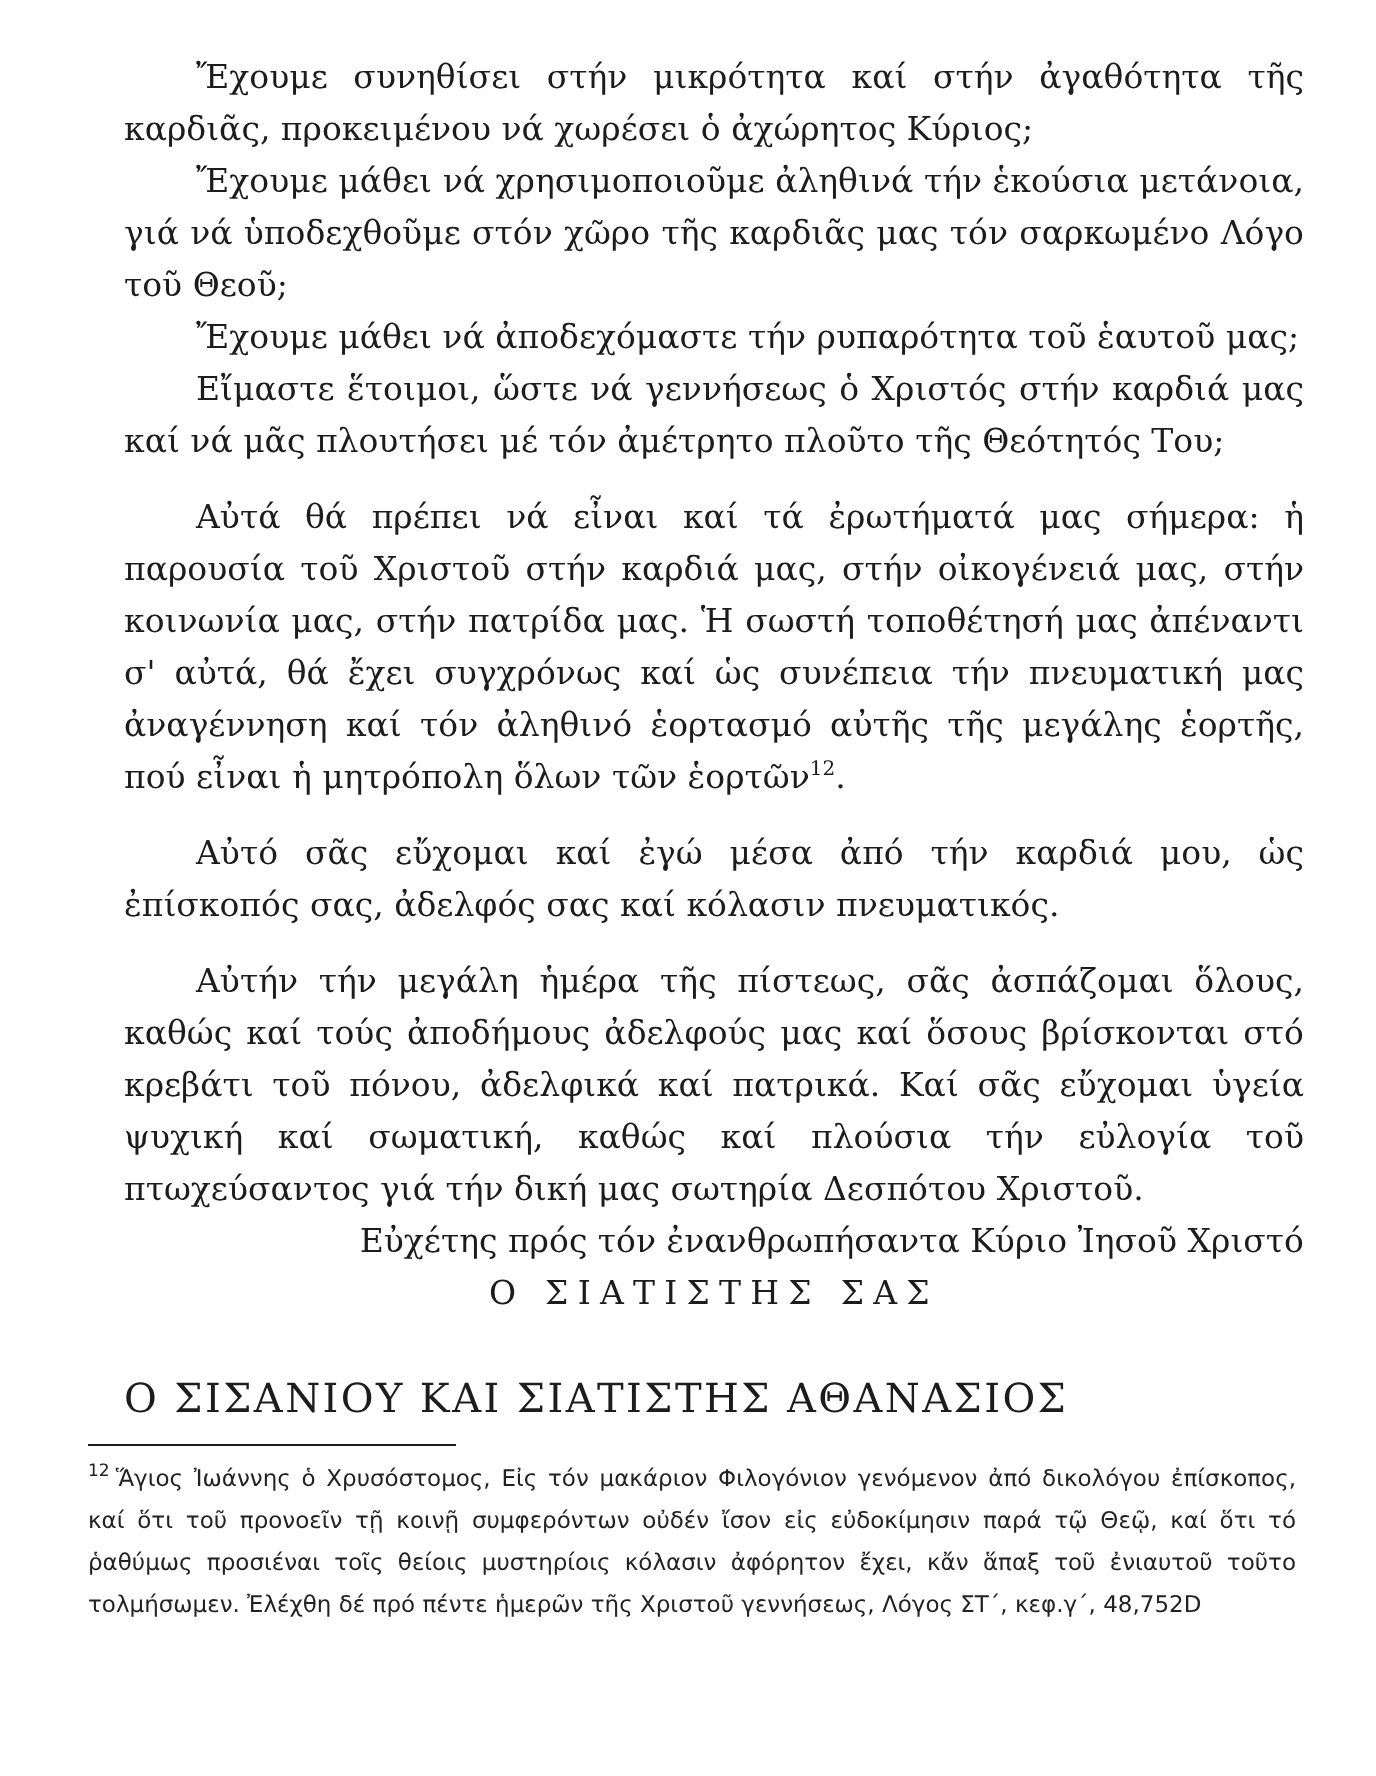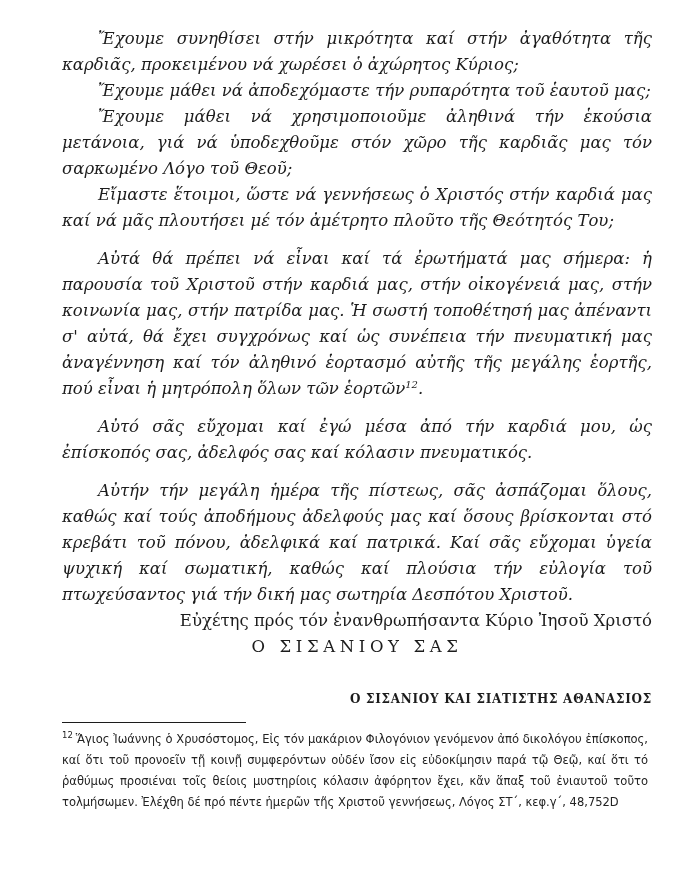--- a/index.html
+++ b/index.html
@@ -14,49 +14,48 @@
     font-size: 16.5px;
     line-height: 26px;
     overflow: hidden;
     box-sizing: border-box;
     padding: 26px 36px 0 62px;
   }
   .para {
     margin: 0;
     text-align: justify;
     text-indent: 36px;
-    font-style: italic;
   }
   .para.space-before { margin-top: 12px; }
   .fnref {
     font-size: 10px;
     line-height: 0;
     vertical-align: super;
   }
   .closing-wish {
     margin: 0;
     text-align: right;
   }
   .closing-title {
     margin: 0;
     text-align: center;
     letter-spacing: 0.28em;
     font-weight: normal;
     font-size: 16.5px;
   }
   .signature {
     margin: 26px 0 0 0;
-    text-align: right;
+    text-align: left;
     letter-spacing: 0.06em;
-    font-weight: bold;
-    font-size: 12px;
+    font-weight: normal;
+    font-size: 20px;
   }
   .footnote-block {
     position: absolute;
-    left: 62px;
+    left: 44px;
     right: 40px;
     top: 722px;
     font-family: "DejaVu Sans", "Liberation Sans", sans-serif;
     font-size: 11.5px;
     line-height: 21px;
     color: #222222;
   }
   .footnote-separator {
     width: 184px;
     height: 0;
@@ -78,46 +77,46 @@
 </head>
 <body>
 
 <div class="page">
 
   <p class="para">
     <span>Ἔχουμε συνηθίσει στήν μικρότητα καί στήν ἀγαθότητα τῆς καρδιᾶς, προκειμένου νά χωρέσει ὁ ἀχώρητος Κύριος;</span>
   </p>
 
   <p class="para">
-    <span>Ἔχουμε μάθει νά ἀποδεχόμαστε τήν ρυπαρότητα τοῦ ἑαυτοῦ μας;</span>
+    <span>Ἔχουμε μάθει νά χρησιμοποιοῦμε ἀληθινά τήν ἑκούσια μετάνοια, γιά νά ὑποδεχθοῦμε στόν χῶρο τῆς καρδιᾶς μας τόν σαρκωμένο Λόγο τοῦ Θεοῦ;</span>
   </p>
 
   <p class="para">
-    <span>Ἔχουμε μάθει νά χρησιμοποιοῦμε ἀληθινά τήν ἑκούσια μετάνοια, γιά νά ὑποδεχθοῦμε στόν χῶρο τῆς καρδιᾶς μας τόν σαρκωμένο Λόγο τοῦ Θεοῦ;</span>
+    <span>Ἔχουμε μάθει νά ἀποδεχόμαστε τήν ρυπαρότητα τοῦ ἑαυτοῦ μας;</span>
   </p>
 
   <p class="para">
     <span>Εἴμαστε ἕτοιμοι, ὥστε νά γεννήσεως ὁ Χριστός στήν καρδιά μας καί νά μᾶς πλουτήσει μέ τόν ἀμέτρητο πλοῦτο τῆς Θεότητός Του;</span>
   </p>
 
   <p class="para space-before">
     <span>Αὐτά θά πρέπει νά εἶναι καί τά ἐρωτήματά μας σήμερα: ἡ παρουσία τοῦ Χριστοῦ στήν καρδιά μας, στήν οἰκογένειά μας, στήν κοινωνία μας, στήν πατρίδα μας. Ἡ σωστή τοποθέτησή μας ἀπέναντι σ' αὐτά, θά ἔχει συγχρόνως καί ὡς συνέπεια τήν πνευματική μας ἀναγέννηση καί τόν ἀληθινό ἑορτασμό αὐτῆς τῆς μεγάλης ἑορτῆς, πού εἶναι ἡ μητρόπολη ὅλων τῶν ἑορτῶν</span><sup class="fnref">12</sup><span>.</span>
   </p>
 
   <p class="para space-before">
     <span>Αὐτό σᾶς εὔχομαι καί ἐγώ μέσα ἀπό τήν καρδιά μου, ὡς ἐπίσκοπός σας, ἀδελφός σας καί κόλασιν πνευματικός.</span>
   </p>
 
   <p class="para space-before">
     <span>Αὐτήν τήν μεγάλη ἡμέρα τῆς πίστεως, σᾶς ἀσπάζομαι ὅλους, καθώς καί τούς ἀποδήμους ἀδελφούς μας καί ὅσους βρίσκονται στό κρεβάτι τοῦ πόνου, ἀδελφικά καί πατρικά. Καί σᾶς εὔχομαι ὑγεία ψυχική καί σωματική, καθώς καί πλούσια τήν εὐλογία τοῦ πτωχεύσαντος γιά τήν δική μας σωτηρία Δεσπότου Χριστοῦ.</span>
   </p>
 
   <p class="closing-wish">Εὐχέτης πρός τόν ἐνανθρωπήσαντα Κύριο Ἰησοῦ Χριστό</p>
 
-  <p class="closing-title">Ο ΣΙΣΑΝΙΟΥ ΣΑΣ</p>
+  <p class="closing-title">Ο ΣΙΑΤΙΣΤΗΣ ΣΑΣ</p>
 
   <p class="signature">Ο ΣΙΣΑΝΙΟΥ ΚΑΙ ΣΙΑΤΙΣΤΗΣ ΑΘΑΝΑΣΙΟΣ</p>
 
   <div class="footnote-block">
     <hr class="footnote-separator">
     <p class="footnote-text">
       <sup class="footnote-marker">12</sup><span>Ἅγιος Ἰωάννης ὁ Χρυσόστομος, Εἰς τόν μακάριον Φιλογόνιον γενόμενον ἀπό δικολόγου ἐπίσκοπος, καί ὅτι τοῦ προνοεῖν τῇ κοινῇ συμφερόντων οὐδέν ἴσον εἰς εὐδοκίμησιν παρά τῷ Θεῷ, καί ὅτι τό ῥαθύμως προσιέναι τοῖς θείοις μυστηρίοις κόλασιν ἀφόρητον ἔχει, κἄν ἅπαξ τοῦ ἐνιαυτοῦ τοῦτο τολμήσωμεν. Ἐλέχθη δέ πρό πέντε ἡμερῶν τῆς Χριστοῦ γεννήσεως, Λόγος ΣΤ΄, κεφ.γ΄, 48,752D</span>
     </p>
   </div>
 

